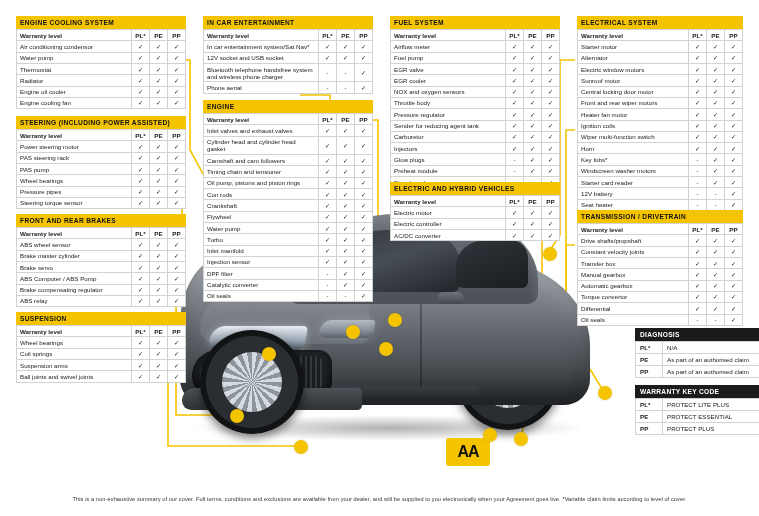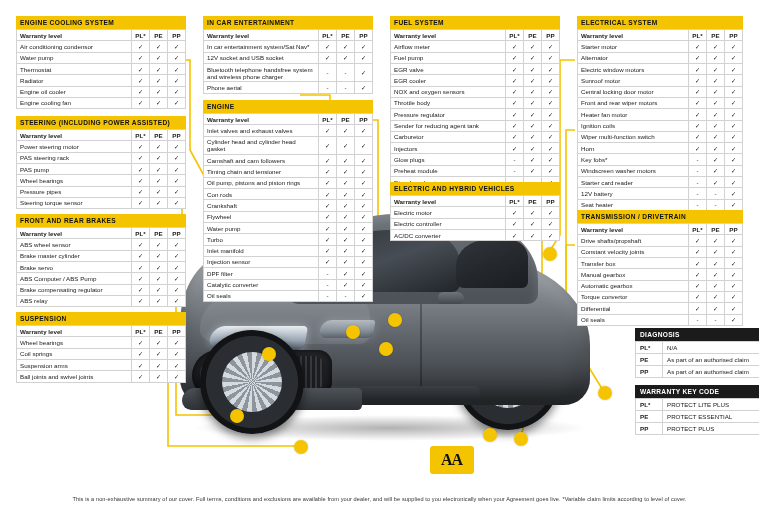--- a/index.html
+++ b/index.html
@@ -91,21 +91,21 @@
   .doorline{
     position:absolute;left:250px;top:104px;width:2px;height:88px;background:rgba(0,0,0,.28);
   }
   .rocker{
     position:absolute;left:120px;top:186px;width:190px;height:14px;
     background:linear-gradient(180deg,#3b3f44,#222528);border-radius:6px;
   }
   
   .aa-badge{
     position:absolute;left:196px;top:238px;width:132px;height:36px;
-    display:flex;align-items:flex-end;gap:3px;font-family:Liberation Serif, serif;
+    display:flex;align-items:flex-start;gap:16px;
   }
   .aa-badge .txt{color:#fff;line-height:1.1;}
   .aa-badge .txt .t1{font-size:11px;font-weight:bold;}
   .aa-badge .txt .t2{font-size:5.5px;letter-spacing:.2px;opacity:.92;}
   .aa-logo{
     width:44px;height:28px;background:#F5C400;border-radius:3px;
     display:flex;align-items:center;justify-content:center;
     font-weight:bold;font-size:16px;color:#111;letter-spacing:-1px;
   }
 

